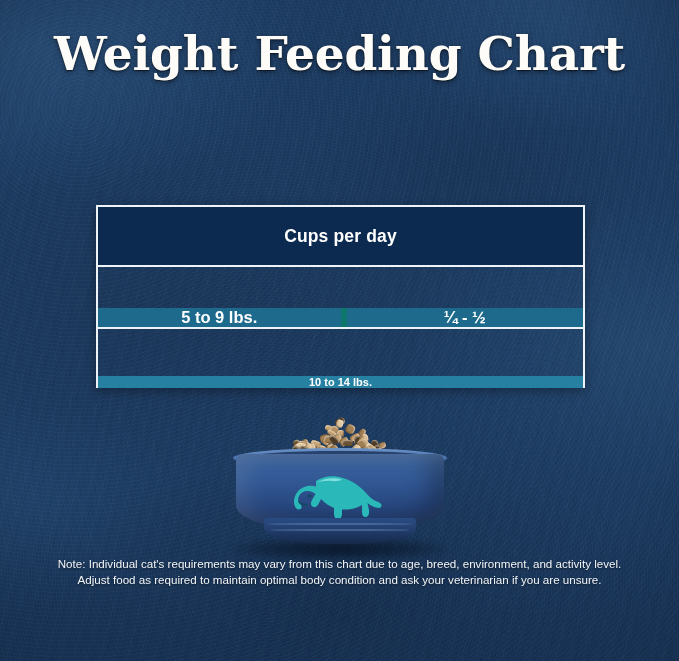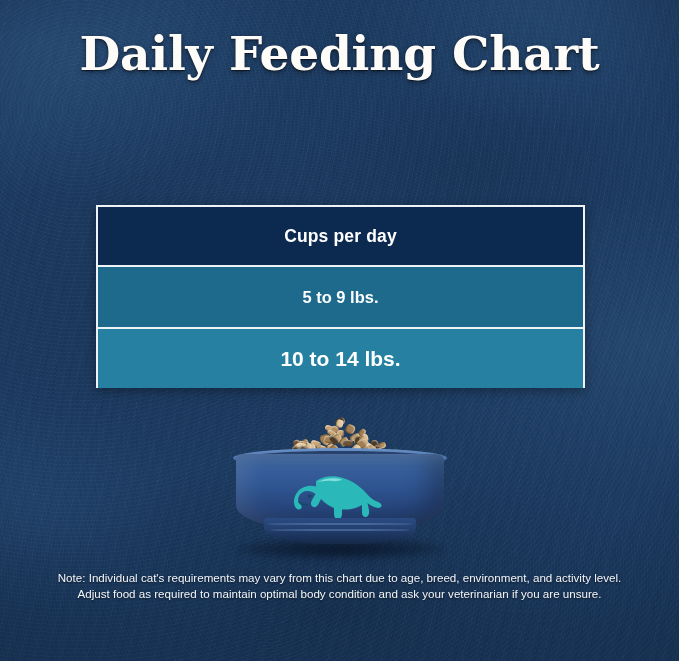--- a/index.html
+++ b/index.html
@@ -92,21 +92,21 @@
     display: flex;
     flex-direction: column;
     box-shadow: 0 3px 10px rgba(0,0,0,.35);
     z-index: 5;
   }
   .trow {
     display: flex;
     flex: 0 0 auto;
     position: relative;
   }
-  .trow + .trow { border-top: 2px solid #eef3f7; }
+  .trow + .trow { border-top: 2px solid #eef3f7; align-items: flex-end; }
   .tcell {
     flex: 1 1 50%;
     display: flex;
     align-items: center;
     justify-content: center;
     box-sizing: border-box;
     text-align: center;
     color: #ffffff;
     overflow: hidden;
   }
@@ -121,21 +121,21 @@
   }
   .row-1 { height: 60px; }
   .row-1 .tcell {
     background: #1d6a8c;
     font-size: 16.5px;
     font-weight: 600;
   }
   .row-2 { height: 59px; }
   .row-2 .tcell {
     background: #2580a1;
-    font-size: 21px;
+    font-size: 11px;
     font-weight: 600;
   }
 
   
   #bowl-scene {
     position: absolute;
     left: 50%;
     top: 414px;
     transform: translateX(-50%);
     width: 230px;
@@ -229,49 +229,50 @@
     z-index: 6;
   }
   #measuring-cup-note {
     color: #ffffff;
     font-size: 13.5px;
     font-weight: 700;
     line-height: 19px;
     text-shadow: 0 1px 2px rgba(0,0,0,.55);
   }
   #disclaimer-note {
-    margin-top: 14px;
+    margin-top: 0;
     color: #f2f6fa;
     font-size: 11.6px;
     font-weight: 400;
     line-height: 15.5px;
     text-shadow: 0 1px 2px rgba(0,0,0,.5);
   }
   #disclaimer-note .dl { display: block; }
 </style>
 </head>
 <body>
 
 <div id="bg-root">
   <div class="tex tex-a"></div>
   <div class="tex tex-b"></div>
   <div class="tex tex-c"></div>
   <div class="tex tex-vig"></div>
 </div>
 
 <div id="title-block">
-  <div class="title-line">Daily Feeding Chart</div>
+  <div class="title-line">Weight Feeding Chart</div>
 </div>
 
 <div id="feeding-table">
   <div class="trow row-head">
     <div class="tcell">Cups per day</div>
   </div>
   <div class="trow row-1">
     <div class="tcell">5 to 9 lbs.</div>
+    <div class="tcell">¼ - ½</div>
   </div>
   <div class="trow row-2">
     <div class="tcell">10 to 14 lbs.</div>
   </div>
 </div>
 
 <div id="bowl-scene">
   <div id="bowl-shadow"></div>
   <div id="kibble-mound">
       <i class="kib" style="left:80.6px;top:3.7px;width:10.0px;height:7.4px;background:#4b3b27;transform:rotate(150deg)"></i>

